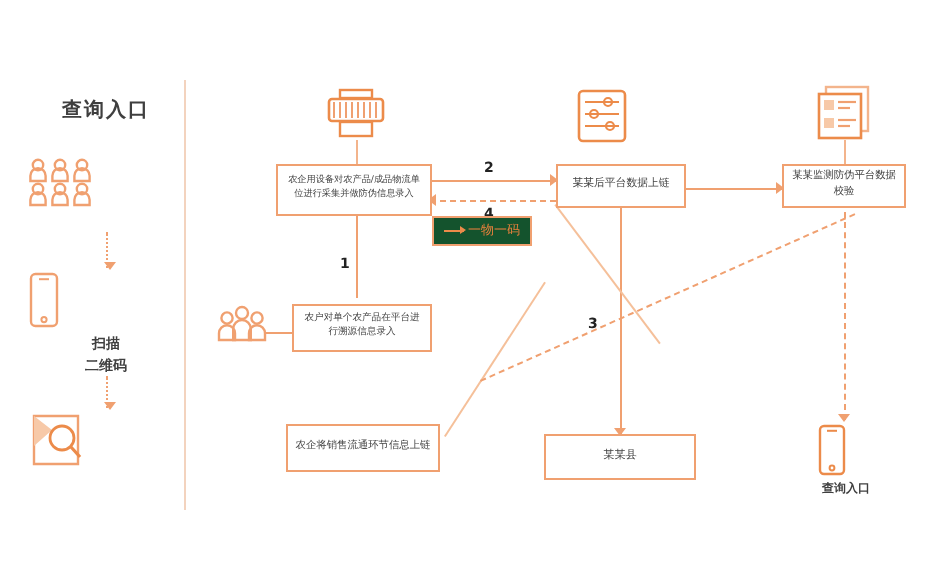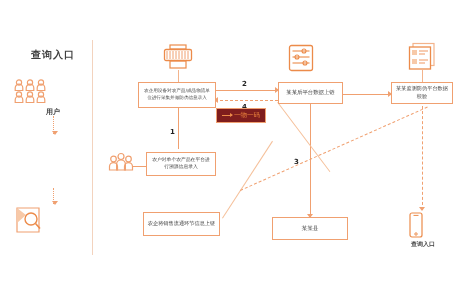--- a/index.html
+++ b/index.html
@@ -39,21 +39,21 @@
   .ah-r{position:absolute;border-top:3px solid transparent;border-bottom:3px solid transparent;
         border-left:4px solid #f0a070;}
   .ah-l{position:absolute;border-top:3px solid transparent;border-bottom:3px solid transparent;
         border-right:4px solid #f0a070;}
   .ah-d{position:absolute;border-left:3px solid transparent;border-right:3px solid transparent;
         border-top:4px solid #f0a070;}
   .ah-u{position:absolute;border-left:3px solid transparent;border-right:3px solid transparent;
         border-bottom:4px solid #f0a070;}
 
   .dashbox{position:absolute;box-sizing:border-box;border:1px solid #f0a070;
-           background:#7f1d1d;display:flex;align-items:center;justify-content:center;gap:2px;}
+           background:#14532d;display:flex;align-items:center;justify-content:center;gap:2px;}
   .dashbox .t{font-size:6.5px;color:#e8803c;white-space:nowrap;}
   .mini-arrow{width:10px;height:1px;background:#ec8b4a;position:relative;}
   .mini-arrow::after{content:"";position:absolute;right:-1px;top:-2px;
       border-top:2.5px solid transparent;border-bottom:2.5px solid transparent;
       border-left:3px solid #ec8b4a;}
   svg{display:block;}
 </style>
 </head>
 <body>
 
@@ -75,25 +75,35 @@
             <path d="M24.2 12.5v-2.6a3.8 3.8 0 0 1 7.6 0v2.6z"></path>
           <circle cx="6" cy="16.5" r="2.6"></circle>
             <path d="M2.2 24.5v-2.6a3.8 3.8 0 0 1 7.6 0v2.6z"></path>
           <circle cx="17" cy="16.5" r="2.6"></circle>
             <path d="M13.2 24.5v-2.6a3.8 3.8 0 0 1 7.6 0v2.6z"></path>
           <circle cx="28" cy="16.5" r="2.6"></circle>
             <path d="M24.2 24.5v-2.6a3.8 3.8 0 0 1 7.6 0v2.6z"></path>
         </g>
       </svg>
     </span>
-    <div class="cap">用户</div>
   </div>
 
   <div class="arrow-down dotted" style="left:53px;top:116px;height:18px;"></div>
 
+  <div class="leftnode" style="left:13px;top:136px;">
+    <span>
+      <svg width="18" height="28" viewBox="0 0 18 28">
+        <rect x="2.5" y="1" width="13" height="26" rx="2.2" fill="none" stroke="#f0a070" stroke-width="1.2"></rect>
+        <line x1="6.5" y1="3.6" x2="11.5" y2="3.6" stroke="#f0a070" stroke-width="1"></line>
+        <circle cx="9" cy="23.8" r="1.3" fill="none" stroke="#f0a070" stroke-width="1"></circle>
+      </svg>
+    </span>
+    <div class="cap" style="white-space:pre-line;">扫描
+二维码</div>
+  </div>
 
   <div class="arrow-down dotted" style="left:53px;top:188px;height:16px;"></div>
 
   <div class="leftnode" style="left:13px;top:206px;">
     <span>
       <svg width="30" height="28" viewBox="0 0 30 28">
         <path d="M4 2 h22 v24 h-22 z" fill="none" stroke="#f0a070" stroke-width="1.2"></path>
         <path d="M4 2 l9 7 l-9 8 z" fill="#f7c9a8" stroke="none"></path>
         <circle cx="18" cy="13" r="6" fill="none" stroke="#ec8b4a" stroke-width="1.4"></circle>
         <line x1="22.5" y1="17.5" x2="27" y2="22.5" stroke="#ec8b4a" stroke-width="1.6"></line>

